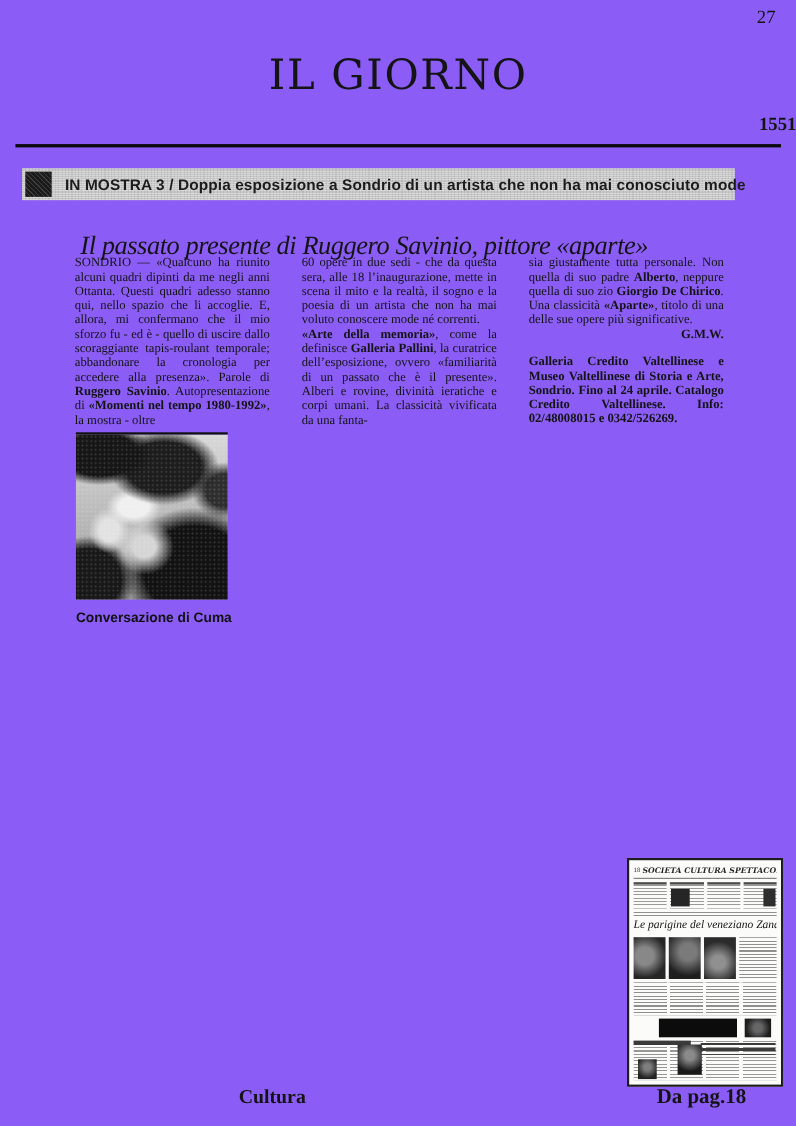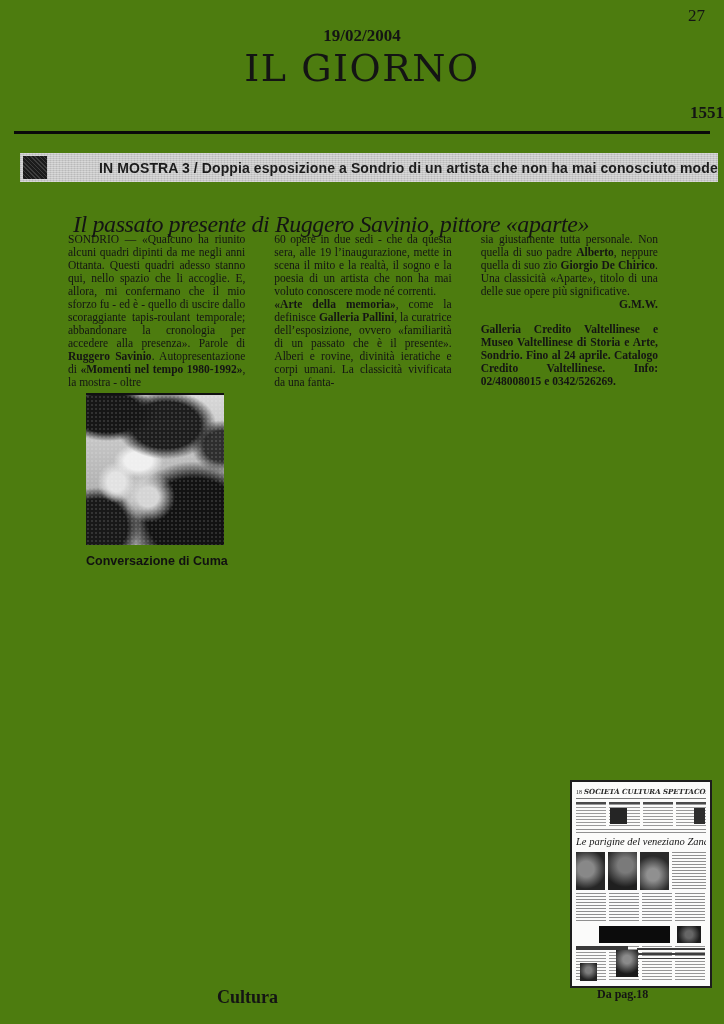--- a/index.html
+++ b/index.html
@@ -1,54 +1,54 @@
 <!DOCTYPE html>
 <html><head>
 <meta charset="utf-8">
 <style>
   html,body{margin:0;padding:0;background:#888;}
   .sheet{
     position:relative; width:724px; height:1024px; margin:0 auto;
-    background:#4d7c0f; color:#141414; overflow:hidden;
+    background:#8b5cf6; color:#141414; overflow:hidden;
     font-family:"Liberation Serif", serif;
   }
   
   .page-num{position:absolute; top:6px; right:19px; font-size:17px;}
   .date{position:absolute; top:26px; left:0; right:0; text-align:center;
         font-weight:bold; font-size:17px;}
   .paper-title{position:absolute; top:46px; left:0; right:0; text-align:center;
         font-family:"DejaVu Serif", serif; font-weight:normal; font-size:38px;
         letter-spacing:1.5px;}
   .issue{position:absolute; top:103px; left:0; right:0; text-align:right;
         font-weight:bold; font-size:17px;}
   .rule{position:absolute; top:131px; left:14px; width:696px; height:3px; background:#0a0a0a;}
   
   .kicker{
-    position:absolute; top:153px; left:20px; width:698px; height:29px;
+    position:absolute; top:153px; left:20px; width:648px; height:29px;
     background-color:#c7c7c7;
     background-image:
       repeating-linear-gradient(0deg, rgba(255,255,255,.30) 0 1px, transparent 1px 2px),
       repeating-linear-gradient(90deg, rgba(0,0,0,.07) 0 1px, transparent 1px 3px);
-    display:flex; align-items:center; box-sizing:border-box;gap:40px;
+    display:flex; align-items:center; box-sizing:border-box;
   }
   .chip{width:24px; height:23px; background:#1b1b1b; margin:0 12px 0 3px; flex:none;
     background-image:repeating-linear-gradient(45deg, rgba(255,255,255,.15) 0 1px, transparent 1px 3px);}
   .kicker-text{font-family:"Liberation Sans", sans-serif; font-weight:bold;
     font-size:14px; color:#1c1c1c; letter-spacing:.1px; white-space:nowrap;}
   
   .headline{position:absolute; top:194px; left:56px; margin:17px;
     font-size:24px; font-weight:normal; font-style:italic; letter-spacing:-.4px;
     white-space:nowrap;}
   .article{position:absolute; top:233px; left:68px; width:590px; display:flex; gap:29px;}
   .col{flex:1; font-size:11.5px; line-height:13px; text-align:justify;}
   .col p{margin:0;}
   .col p.gap{margin-top:12px;}
   .col p.right{text-align:right;}
   
-  .artfig{position:absolute; left:86px; top:393px; width:162px; margin:0;}
+  .artfig{position:absolute; left:69px; top:393px; width:162px; margin:0;}
   .painting{
     width:138px; height:150px; position:relative; border-top:2px solid #111;
     background:
       radial-gradient(ellipse 45% 24% at 16% 12%, #161616 55%, rgba(22,22,22,0) 78%),
       radial-gradient(ellipse 48% 30% at 58% 20%, #1d1d1d 52%, rgba(29,29,29,0) 76%),
       radial-gradient(ellipse 30% 24% at 98% 34%, #2e2e2e 42%, rgba(46,46,46,0) 72%),
       radial-gradient(ellipse 26% 16% at 38% 44%, #efefef 38%, rgba(239,239,239,0) 70%),
       radial-gradient(ellipse 20% 20% at 22% 58%, #e2e2e2 32%, rgba(226,226,226,0) 68%),
       radial-gradient(ellipse 30% 26% at 45% 68%, #d5d5d5 25%, rgba(213,213,213,0) 65%),
       radial-gradient(ellipse 40% 34% at 8% 88%, #181818 55%, rgba(24,24,24,0) 78%),
@@ -100,50 +100,49 @@
       repeating-linear-gradient(180deg, #979797 0 1px, transparent 1px 3px);}
   .th-bottom-headbar{position:absolute; left:0; top:0; width:40%; height:4px; background:#3a3a3a;}
   .th-bottom-subhead{position:absolute; right:1%; top:6%; width:52%; height:11px;
     background:repeating-linear-gradient(180deg, #3c3c3c 0 2px, transparent 2px 5px);}
   .th-portrait{position:absolute; left:31%; top:12%; width:17%; height:74%;
     background:radial-gradient(circle at 50% 35%, #8a8a8a 0 20%, #1a1a1a 70%);}
   .th-portrait2{position:absolute; left:3%; top:48%; width:13%; height:48%;
     background:radial-gradient(circle at 50% 40%, #7d7d7d 0 22%, #222 72%);}
   
   .footer-section{position:absolute; left:217px; top:987px; font-weight:bold; font-size:18px;}
-  .footer-frompage{position:absolute; left:597px; top:987px; font-weight:bold; font-size:12px;}
+  .footer-frompage{position:absolute; left:597px; top:987px; font-weight:bold; font-size:19px;}
 </style>
 </head>
 <body>
 
 <div class="sheet">
 
   <div class="page-num">27</div>
-  <div class="date">19/02/2004</div>
   <div class="paper-title">IL GIORNO</div>
   <div class="issue">1551</div>
   <div class="rule"></div>
 
   <div class="kicker">
     <span class="chip"></span>
     <span class="kicker-text">IN MOSTRA 3 / Doppia esposizione a Sondrio di un artista che non ha mai conosciuto mode</span>
   </div>
 
   <h1 class="headline">Il passato presente di Ruggero Savinio, pittore «aparte»</h1>
 
   <div class="article">
     <div class="col">
         <p><span>SONDRIO — «Qualcuno ha riunito alcuni quadri dipinti da me negli anni Ottanta. Questi quadri adesso stanno qui, nello spazio che li accoglie. E, allora, mi confermano che il mio sforzo fu - ed è - quello di uscire dallo scoraggiante tapis-roulant temporale; abbandonare la cronologia per accedere alla presenza». Parole di </span><span style="font-weight: bold;">Ruggero Savinio</span><span>. Autopresentazione di </span><span style="font-weight: bold;">«Momenti nel tempo 1980-1992»</span><span>, la mostra - oltre</span></p>
       </div>
     <div class="col">
-        <p><span>60 opere in due sedi - che da questa sera, alle 19 l’inaugurazione, mette in scena il mito e la realtà, il sogno e la poesia di un artista che non ha mai voluto conoscere mode né correnti.</span></p>
+        <p><span>60 opere in due sedi - che da questa sera, alle 18 l’inaugurazione, mette in scena il mito e la realtà, il sogno e la poesia di un artista che non ha mai voluto conoscere mode né correnti.</span></p>
         <p><span style="font-weight: bold; margin-top: 48px;">«Arte della memoria»</span><span>, come la definisce </span><span style="font-weight: bold;">Galleria Pallini</span><span>, la curatrice dell’esposizione, ovvero «familiarità di un passato che è il presente». Alberi e rovine, divinità ieratiche e corpi umani. La classicità vivificata da una fanta-</span></p>
       </div>
     <div class="col">
-        <p><span>sia giustamente tutta personale. Non quella di suo padre </span><span style="font-weight: bold;">Alberto</span><span>, neppure quella di suo zio </span><span style="font-weight: bold;">Giorgio De Chirico</span><span>. Una classicità </span><span style="font-weight: normal;">«Aparte»</span><span>, titolo di una delle sue opere più significative.</span></p>
+        <p><span>sia giustamente tutta personale. Non quella di suo padre </span><span style="font-weight: bold;">Alberto</span><span>, neppure quella di suo zio </span><span style="font-weight: bold;">Giorgio De Chirico</span><span>. Una classicità </span><span style="font-weight: bold;">«Aparte»</span><span>, titolo di una delle sue opere più significative.</span></p>
         <p class="right"><span style="font-weight: bold;">G.M.W.</span></p>
         <p class="gap"><span style="font-weight: bold;">Galleria Credito Valtellinese e Museo Valtellinese di Storia e Arte, Sondrio. Fino al 24 aprile. Catalogo Credito Valtellinese. Info: 02/48008015 e 0342/526269.</span></p>
       </div>
   </div>
 
   <figure class="artfig">
     <div class="painting"></div>
     <figcaption class="caption">Conversazione di Cuma</figcaption>
   </figure>
 

